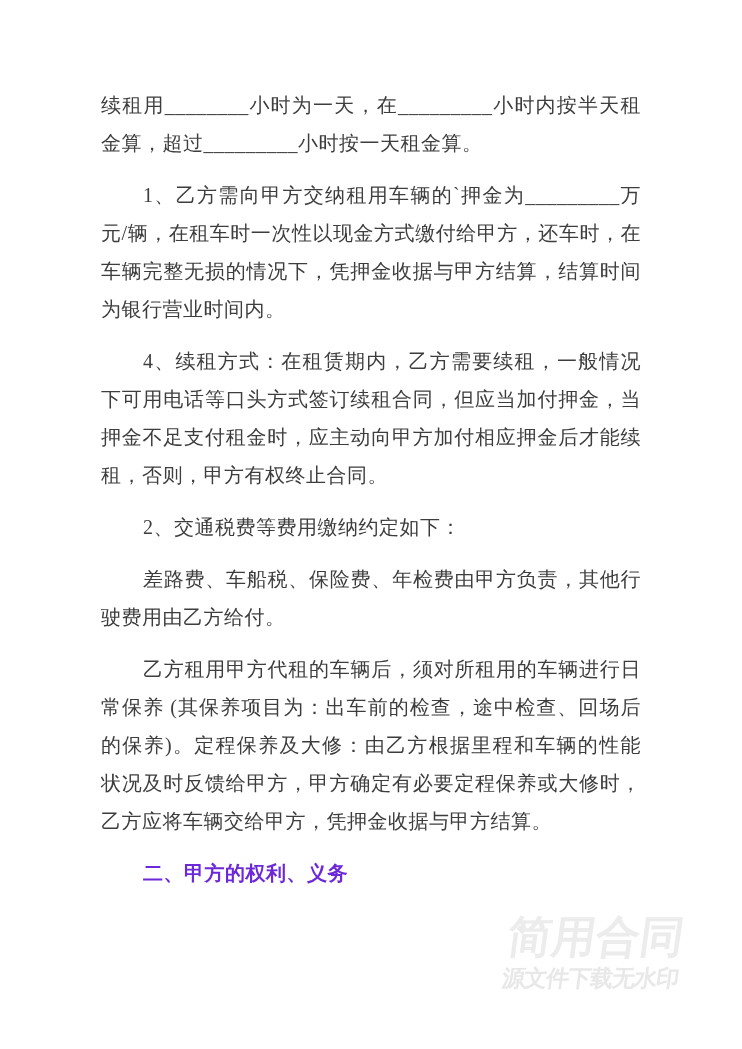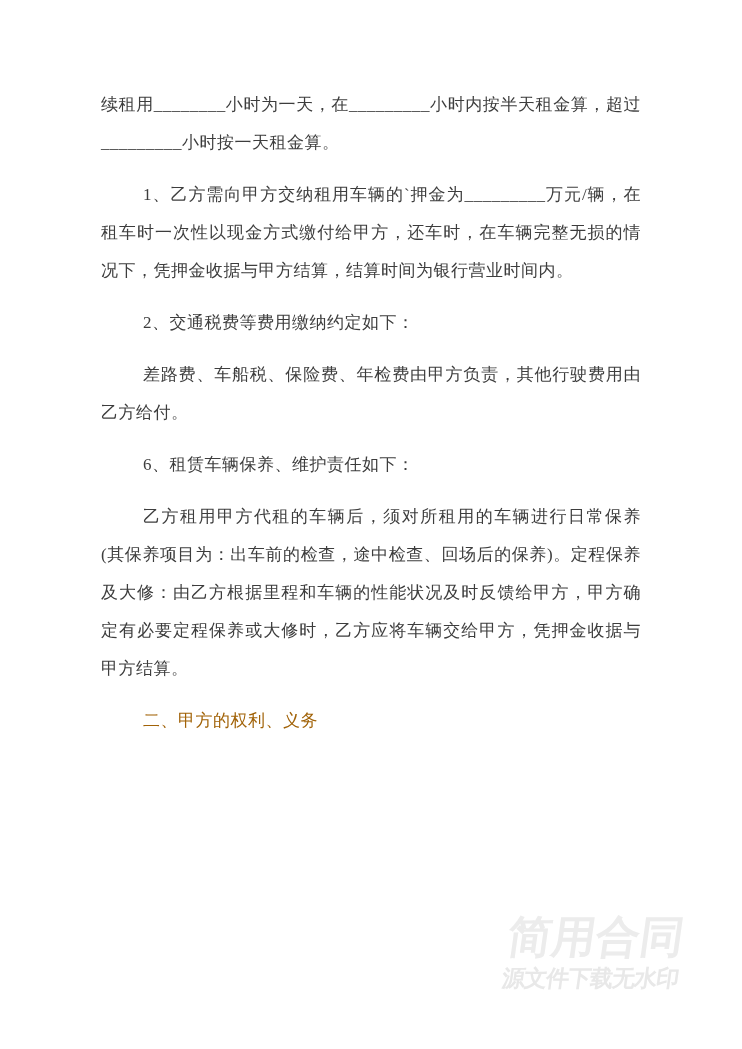--- a/index.html
+++ b/index.html
@@ -14,35 +14,35 @@
     background: #ffffff;
     overflow: hidden;
     font-family: "Liberation Serif", serif;
   }
   .content {
     position: absolute;
     left: 101px;
     top: 86px;
     width: 540px;
     color: #3d3d3d;
-    font-size: 17px;
+    font-size: 20px;
     line-height: 38px;
     text-align: justify;
     text-justify: inter-ideograph;
     letter-spacing: 0.5px;
   }
   .para {
     margin: 0 0 14px 0;
   }
   .indent {
     text-indent: 42px;
   }
   .heading {
-    font-weight: normal;
-    color: #a16207;
+    font-weight: bold;
+    color: #6d28d9;
   }
   .watermark {
     position: absolute;
     left: 506px;
     top: 914px;
     transform: skewX(-8deg);
     font-family: "Liberation Sans", sans-serif;
     font-weight: 900;
     text-align: left;
     white-space: nowrap;
@@ -65,26 +65,26 @@
 </head>
 <body>
 
 <div class="page">
 
   <div class="content">
     <p class="para">续租用________小时为一天，在_________小时内按半天租金算，超过_________小时按一天租金算。</p>
 
     <p class="para indent">1、乙方需向甲方交纳租用车辆的`押金为_________万元/辆，在租车时一次性以现金方式缴付给甲方，还车时，在车辆完整无损的情况下，凭押金收据与甲方结算，结算时间为银行营业时间内。</p>
 
+    <p class="para indent">4、续租方式：在租赁期内，乙方需要续租，一般情况下可用电话等口头方式签订续租合同，但应当加付押金，当押金不足支付租金时，应主动向甲方加付相应押金后才能续租，否则，甲方有权终止合同。</p>
 
     <p class="para indent">2、交通税费等费用缴纳约定如下：</p>
 
     <p class="para indent">差路费、车船税、保险费、年检费由甲方负责，其他行驶费用由乙方给付。</p>
 
-    <p class="para indent">6、租赁车辆保养、维护责任如下：</p>
 
     <p class="para indent">乙方租用甲方代租的车辆后，须对所租用的车辆进行日常保养 (其保养项目为：出车前的检查，途中检查、回场后的保养)。定程保养及大修：由乙方根据里程和车辆的性能状况及时反馈给甲方，甲方确定有必要定程保养或大修时，乙方应将车辆交给甲方，凭押金收据与甲方结算。</p>
 
     <p class="para indent heading">二、甲方的权利、义务</p>
   </div>
 
   <div class="watermark">
     <div class="wm-big">简用合同</div>
     <div class="wm-small">源文件下载无水印</div>
   </div>

